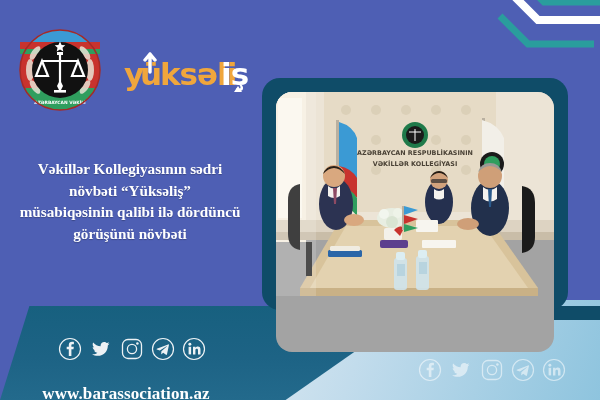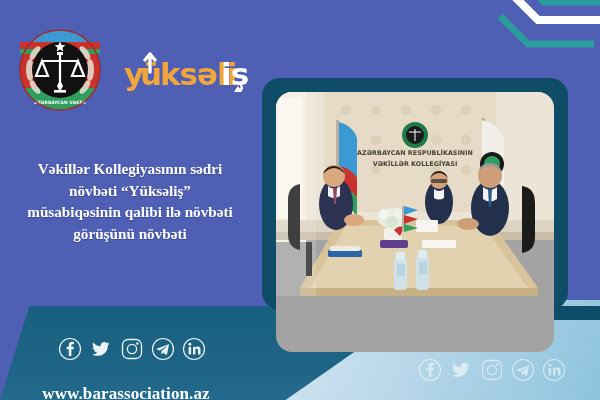--- a/index.html
+++ b/index.html
@@ -147,21 +147,21 @@
       <text x="97" y="33" font-family="DejaVu Sans, sans-serif" font-size="31" font-weight="bold" fill="#ffffff" letter-spacing="-1">iş</text>
 
       <path d="M26 20 L26 2 M26 2 L21 8 M26 2 L31 8" stroke="#ffffff" stroke-width="3.4" fill="none" stroke-linecap="round" stroke-linejoin="round"></path>
       <path d="M110 40 l4 -6 4 6 z" fill="#ffffff"></path>
     </svg>
   </div>
 
   <div class="headline">
     <div>Vəkillər Kollegiyasının sədri</div>
     <div>növbəti “Yüksəliş”</div>
-    <div>müsabiqəsinin qalibi ilə növbəti</div>
+    <div>müsabiqəsinin qalibi ilə dördüncü</div>
     <div>görüşünü növbəti</div>
   </div>
 
   <div class="photoframe"></div>
   <div class="photo">
     <svg width="278" height="204" viewBox="0 0 278 204">
 
       <rect x="0" y="0" width="278" height="132" fill="#ece4d6"></rect>
       <rect x="48" y="0" width="172" height="120" fill="#e6dbc6"></rect>
       <g fill="#d9cdb4" opacity=".8">

